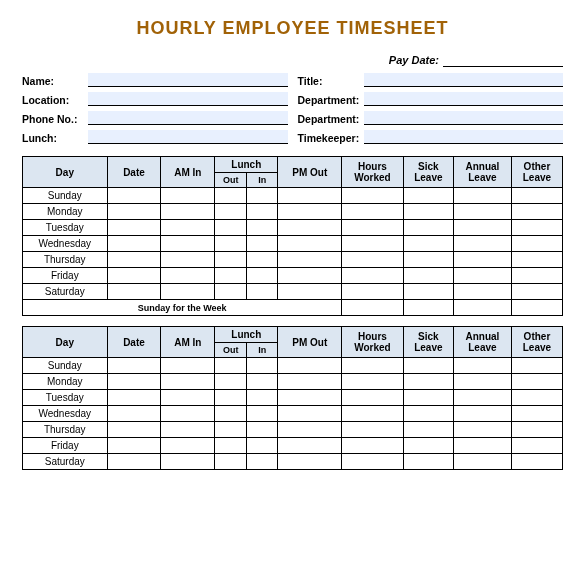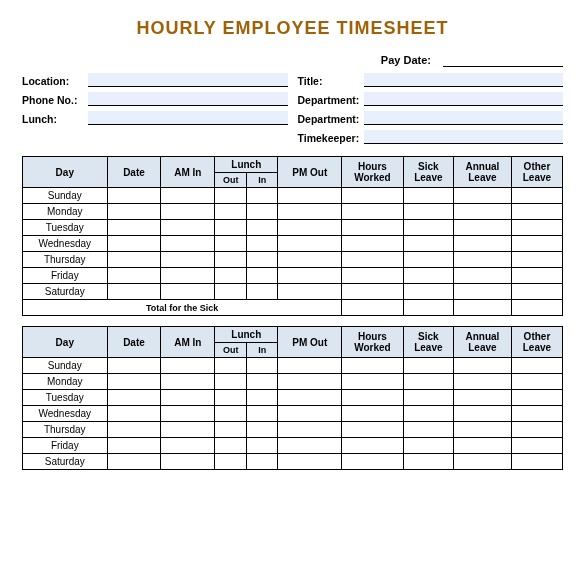--- a/index.html
+++ b/index.html
@@ -21,22 +21,23 @@
       color: #a16207;
     }
     .pay-date-row {
       display: flex;
       justify-content: flex-end;
       margin-bottom: 6px;
       align-items: center;
     }
     .pay-date-label {
       font-weight: bold;
-      margin-right: 12px;
+      margin-right: 4px;
       font-size: 11px;
+      font-style: italic;
     }
     .pay-date-line {
       border-bottom: 1px solid #000;
       width: 120px;
       display: inline-block;
       height: 14px;
     }
     .fields-section {
       display: flex;
       gap: 10px;
@@ -106,20 +107,24 @@
 
 <h1 class="page-title">HOURLY EMPLOYEE TIMESHEET</h1>
 
 <div class="pay-date-row">
   <span class="pay-date-label">Pay Date:</span>
   <span class="pay-date-line"></span>
 </div>
 
 <div class="fields-section">
   <div class="fields-col">
+    <div class="field-row">
+      <span class="field-label">Name:</span>
+      <div class="field-line"></div>
+    </div>
     <div class="field-row">
       <span class="field-label">Location:</span>
       <div class="field-line"></div>
     </div>
     <div class="field-row">
       <span class="field-label">Phone No.:</span>
       <div class="field-line"></div>
     </div>
     <div class="field-row">
       <span class="field-label">Lunch:</span>
@@ -244,21 +249,21 @@
       <td></td>
       <td></td>
       <td></td>
       <td></td>
       <td></td>
       <td></td>
       <td></td>
       <td></td>
     </tr>
         <tr>
-    <td colspan="6" class="total-row" style="text-align:center;font-weight:bold;font-size:9px;">Total for the Sick</td>
+    <td colspan="6" class="total-row" style="text-align:center;font-weight:bold;font-size:9px;">Sunday for the Week</td>
     <td></td>
     <td></td>
     <td></td>
     <td></td>
   </tr>
       </tbody>
   </table>
 </div>
 
 <div class="section-gap">

